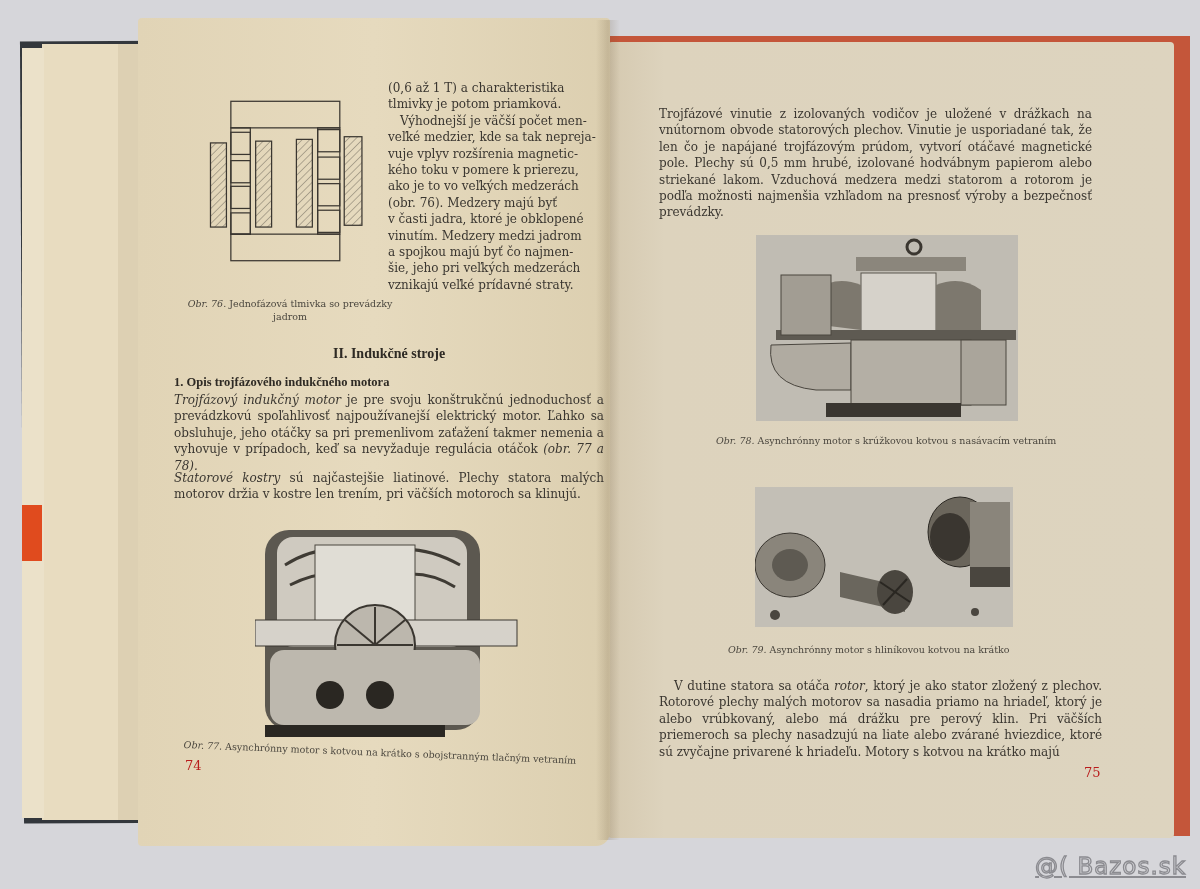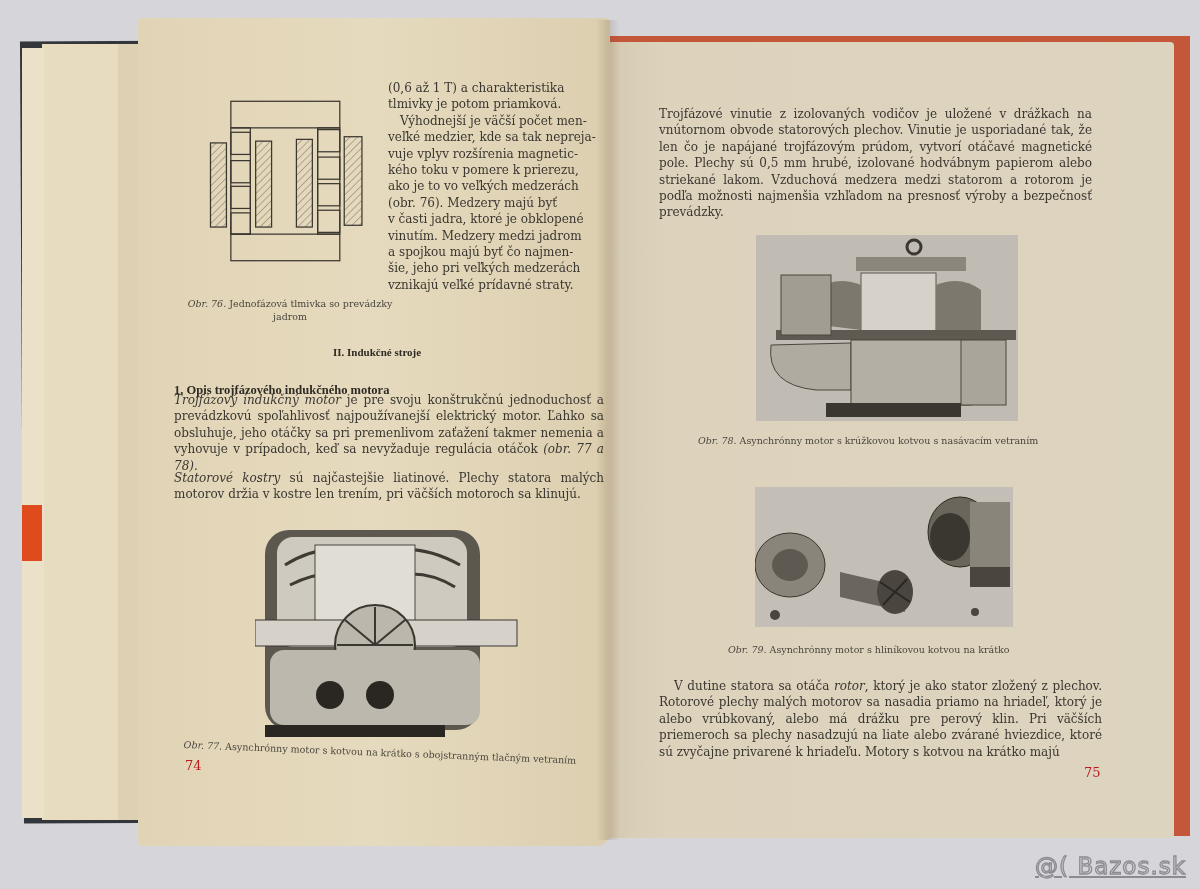--- a/index.html
+++ b/index.html
@@ -29,22 +29,22 @@
   .gutter { left:596px; top:20px; width:24px; height:820px; background:linear-gradient(90deg,rgba(0,0,0,0),rgba(90,70,40,0.18),rgba(0,0,0,0)); }
 
   .txt { color:#3a3630; font-size:12px; line-height:16.4px; text-align:justify; }
   .caption { color:#4a463e; font-size:9.5px; line-height:13px; }
   .caption i { font-style:italic; }
   .it { font-style:italic; }
 
   
   .diagram { left:194px; top:88px; width:180px; height:186px; }
 
-  .h2 { color:#2e2a24; font-size:11px; font-weight:bold; font-family:"Liberation Serif", serif; }
-  .h3 { color:#2e2a24; font-size:12.5px; font-weight:bold; font-family:"Liberation Serif", serif;margin-top:8px; }
+  .h2 { color:#2e2a24; font-size:14px; font-weight:bold; font-family:"Liberation Serif", serif; }
+  .h3 { color:#2e2a24; font-size:12.5px; font-weight:bold; font-family:"Liberation Serif", serif; }
   .pagenum { color:#b91c1c; font-size:13px; }
   .watermark {
     right:14px; bottom:10px; font-family:"DejaVu Sans", sans-serif; font-size:23px;
     color:transparent; -webkit-text-stroke:1.3px #8b8b90; letter-spacing:1px;text-decoration:underline;
   }
 </style>
 </head>
 <body>
 
 <div class="abs cover-left"></div>
@@ -161,21 +161,21 @@
   <path d="M60 55 Q80 40 105 50 L105 95 L65 90 Z" fill="#7d786e"></path>
   <path d="M180 50 Q205 40 225 55 L225 95 L180 95 Z" fill="#7d786e"></path>
   <rect x="20" y="95" width="240" height="10" fill="#5e5a52"></rect>
   <rect x="25" y="40" width="50" height="60" fill="#a29d93" stroke="#4a463f"></rect>
   <path d="M15 110 Q10 150 60 155 L95 155 L95 108 Z" fill="#b0aba1" stroke="#4a463f"></path>
   <rect x="95" y="105" width="120" height="65" fill="#b4afa5" stroke="#4a463f"></rect>
   <rect x="205" y="105" width="45" height="65" fill="#aaa59b" stroke="#4a463f"></rect>
   <rect x="70" y="168" width="135" height="14" fill="#3a3630"></rect>
 </svg>
 
-<div class="abs caption" style="left:698px; top:434px; white-space:nowrap;">
+<div class="abs caption" style="left:716px; top:434px; white-space:nowrap;">
   <i>Obr. 78.</i>
   <span>Asynchrónny motor s krúžkovou kotvou s nasávacím vetraním</span>
 </div>
 
 <svg class="abs" style="left:755px; top:487px;" width="258" height="140" viewBox="0 0 258 140">
   <rect width="258" height="140" fill="#c3bfb6"></rect>
   <ellipse cx="35" cy="78" rx="35" ry="32" fill="#8a857b" stroke="#3a3630"></ellipse>
   <ellipse cx="35" cy="78" rx="18" ry="16" fill="#5e5a52"></ellipse>
   <path d="M85 85 L150 100 L150 125 L85 110 Z" fill="#6a665d"></path>
   <ellipse cx="140" cy="105" rx="18" ry="22" fill="#4a463f"></ellipse>

